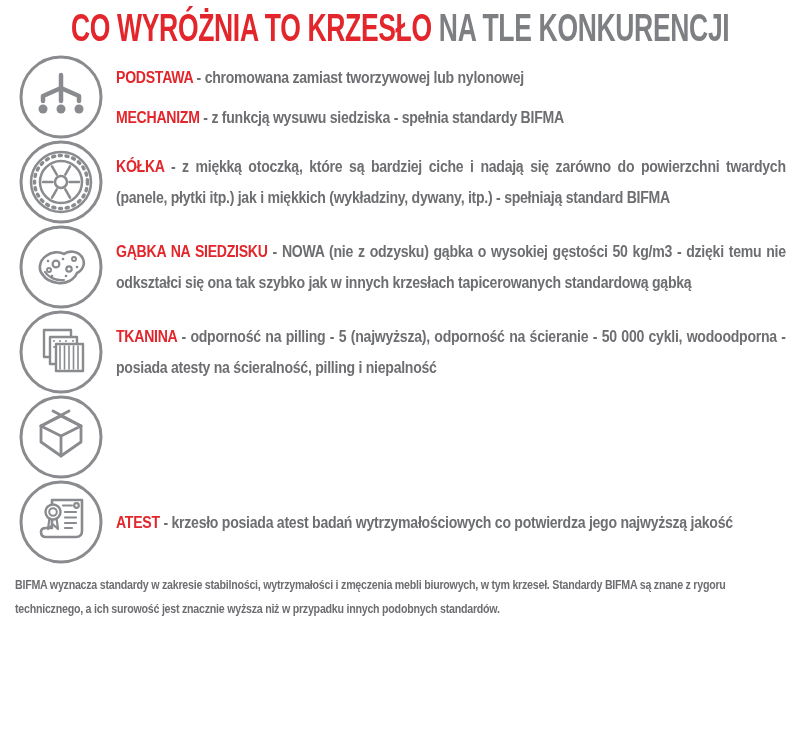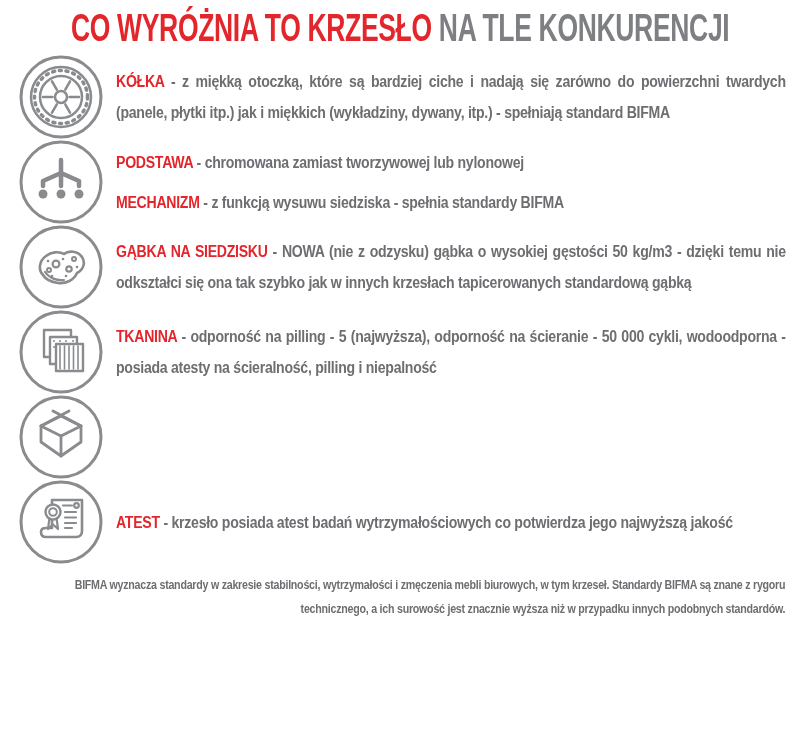--- a/index.html
+++ b/index.html
@@ -28,40 +28,66 @@
     transform:scaleX(0.88);transform-origin:left center;width:113.6%;
   }
   p.feature{
     margin:0;font-size:16px;line-height:31px;font-weight:700;color:#6d6e71;
     letter-spacing:-0.3px;text-align:justify;
   }
   .entry + .entry{margin-top:9px;}
   .feature .label{color:#e2262b;}
   
   .footer{
-    padding:8px 15px 0 15px;text-align:right;
+    padding:8px 15px 0 15px;text-align:left;
   }
   .footer-inner{
     transform:scaleX(0.82);transform-origin:left center;width:122%;
     font-size:13px;line-height:24px;font-weight:700;color:#6d6e71;letter-spacing:-0.3px;
   }
 </style>
 </head>
 <body>
 
 <div class="page">
 
   <div class="title-wrap">
     <div class="title-line">
       <span class="title-red">CO WYRÓŻNIA TO KRZESŁO</span>
       <span class="title-gray">NA TLE KONKURENCJI</span>
     </div>
   </div>
 
   <div class="rows">
+
+    <div class="row">
+      <div class="icon-cell">
+        <svg width="84" height="84" viewBox="0 0 84 84" fill="none" stroke="#898b8e" stroke-linecap="round" stroke-linejoin="round">
+          <circle cx="42" cy="42" r="40" stroke-width="3"></circle>
+          <path d="M42 20 V33 M42 33 L24 41 L24 46 M42 33 L60 41 L60 46 M42 33 V46" stroke-width="4.5"></path>
+          <g fill="#898b8e" stroke="none">
+            <circle cx="24" cy="54" r="4.5"></circle>
+            <circle cx="42" cy="54" r="4.5"></circle>
+            <circle cx="60" cy="54" r="4.5"></circle>
+          </g>
+        </svg>
+      </div>
+      <div class="text-cell">
+          <div class="condense">
+        <p class="feature entry">
+          <span class="label">PODSTAWA</span>
+          <span>- chromowana zamiast tworzywowej lub nylonowej</span>
+        </p>
+        <p class="feature entry">
+          <span class="label">MECHANIZM</span>
+          <span>- z funkcją wysuwu siedziska - spełnia standardy BIFMA</span>
+        </p>
+      </div>
+        </div>
+    </div>
 
     <div class="row">
       <div class="icon-cell">
         <svg width="84" height="84" viewBox="0 0 84 84" fill="none" stroke="#898b8e" stroke-linecap="round" stroke-linejoin="round">
           <circle cx="42" cy="42" r="40" stroke-width="3"></circle>
           <circle cx="42" cy="42" r="30" stroke-width="2.5"></circle>
           <circle cx="42" cy="42" r="26.5" stroke-width="3.5" stroke-dasharray="2 4.8"></circle>
           <circle cx="42" cy="42" r="21" stroke-width="2.5"></circle>
           <circle cx="42" cy="42" r="6" stroke-width="2.5"></circle>
           <g stroke-width="2.5">
@@ -72,46 +98,20 @@
             <line x1="37.8" y1="34.6" x2="33" y2="26.4"></line>
             <line x1="46.3" y1="34.6" x2="51" y2="26.4"></line>
           </g>
         </svg>
       </div>
       <div class="text-cell">
           <div class="condense">
         <p class="feature entry">
           <span class="label">KÓŁKA</span>
           <span>- z miękką otoczką, które są bardziej ciche i nadają się zarówno do powierzchni twardych (panele, płytki itp.) jak i miękkich (wykładziny, dywany, itp.) - spełniają standard BIFMA</span>
-        </p>
-      </div>
-        </div>
-    </div>
-
-    <div class="row">
-      <div class="icon-cell">
-        <svg width="84" height="84" viewBox="0 0 84 84" fill="none" stroke="#898b8e" stroke-linecap="round" stroke-linejoin="round">
-          <circle cx="42" cy="42" r="40" stroke-width="3"></circle>
-          <path d="M42 20 V33 M42 33 L24 41 L24 46 M42 33 L60 41 L60 46 M42 33 V46" stroke-width="4.5"></path>
-          <g fill="#898b8e" stroke="none">
-            <circle cx="24" cy="54" r="4.5"></circle>
-            <circle cx="42" cy="54" r="4.5"></circle>
-            <circle cx="60" cy="54" r="4.5"></circle>
-          </g>
-        </svg>
-      </div>
-      <div class="text-cell">
-          <div class="condense">
-        <p class="feature entry">
-          <span class="label">PODSTAWA</span>
-          <span>- chromowana zamiast tworzywowej lub nylonowej</span>
-        </p>
-        <p class="feature entry">
-          <span class="label">MECHANIZM</span>
-          <span>- z funkcją wysuwu siedziska - spełnia standardy BIFMA</span>
         </p>
       </div>
         </div>
     </div>
 
 
     <div class="row">
       <div class="icon-cell">
         <svg width="84" height="84" viewBox="0 0 84 84" fill="none" stroke="#898b8e" stroke-linecap="round" stroke-linejoin="round">
           <circle cx="42" cy="42" r="40" stroke-width="3"></circle>

